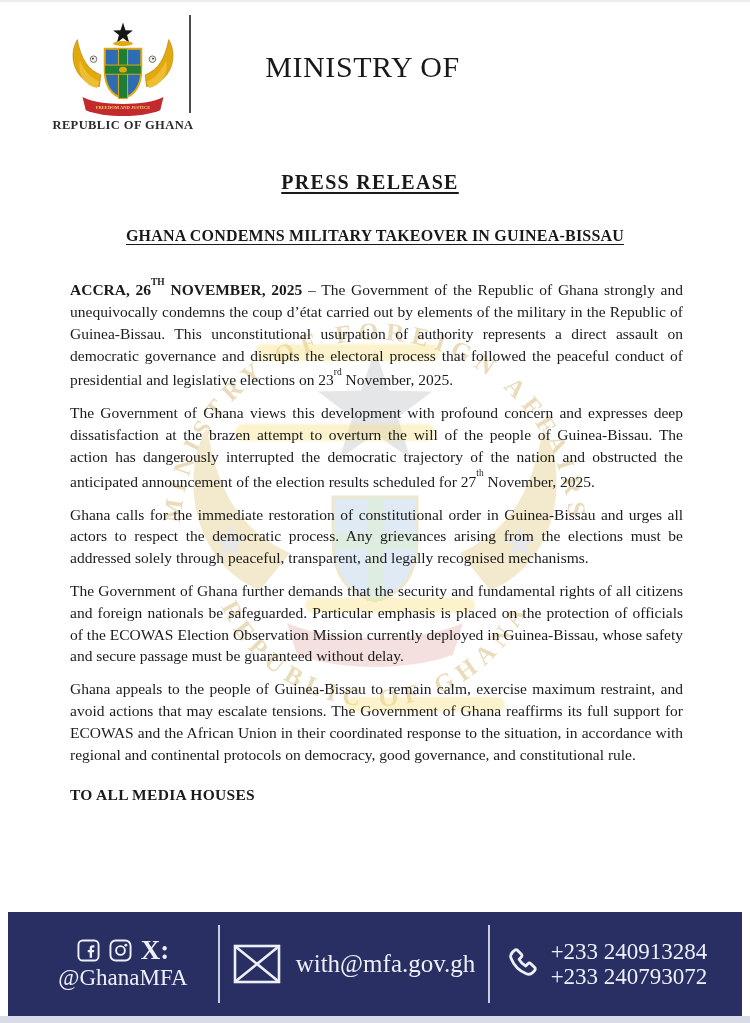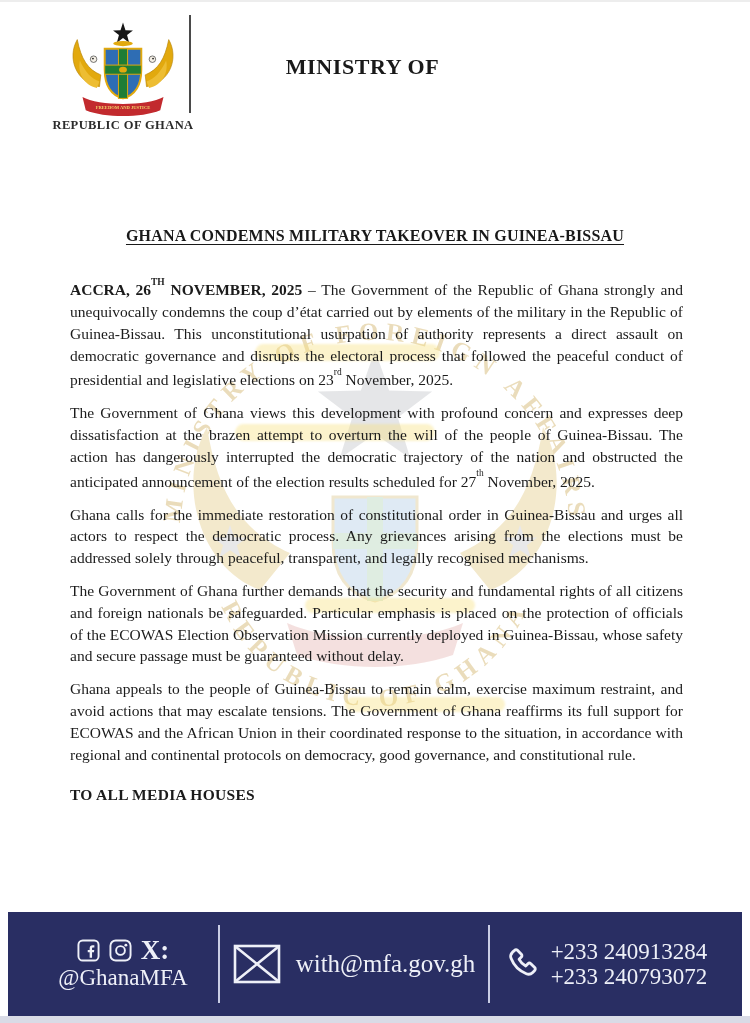--- a/index.html
+++ b/index.html
@@ -19,21 +19,21 @@
 
   
   .crest { position:absolute; left:56px; top:20px; width:134px; height:98px; }
   .republic-caption {
     position:absolute; left:50px; top:118px; width:146px;
     text-align:center; font-weight:bold; font-size:12.5px; letter-spacing:.4px; color:#2c2c2c;
   }
   .header-divider { position:absolute; left:189px; top:15px; width:2px; height:98px; background:#4a4a4a; }
   .ministry-title {
     position:absolute; left:190px; top:52px; width:345px;
-    text-align:center; font-weight:bold; font-size:22px; line-height:29px; letter-spacing:.6px; color:#191919;
+    text-align:center; font-weight:normal; font-size:30px; line-height:29px; letter-spacing:.6px; color:#191919;
   }
 
   
   .press-release-label {
     position:absolute; left:0; right:10px; top:171px; text-align:center;
     font-weight:bold; font-size:20px; letter-spacing:1.3px; text-decoration:underline;
     text-underline-offset:3px; color:#191919;
   }
   .headline {
     position:absolute; left:0; right:0; top:227px; text-align:center;
@@ -121,20 +121,21 @@
 
     <path d="M38,118 C62,132 138,132 162,118 L157,138 C128,150 72,150 43,138 Z" fill="#c22a2e"></path>
     <text x="100" y="136" text-anchor="middle" font-size="7" font-weight="bold" fill="#f3d46a" font-family="Liberation Serif, serif">FREEDOM AND JUSTICE</text>
   </svg>
   <div class="republic-caption">REPUBLIC OF GHANA</div>
   <div class="header-divider"></div>
   <div class="ministry-title">
     <div>MINISTRY OF</div>
   </div>
 
+  <div class="press-release-label">PRESS RELEASE</div>
   <div class="headline">GHANA CONDEMNS MILITARY TAKEOVER IN GUINEA-BISSAU</div>
 
   <div class="body-text">
     <p><b><span>ACCRA, 26</span><sup>TH</sup><span> NOVEMBER, 2025</span></b><span> – </span><span>The Government of the Republic of Ghana strongly and unequivocally condemns the coup d’état carried out by elements of the military in the Republic of Guinea-Bissau. This unconstitutional usurpation of authority represents a direct assault on democratic governance and disrupts the electoral process that followed the peaceful conduct of presidential and legislative elections on 23</span><sup>rd</sup><span> November, 2025.</span></p>
     <p><span>The Government of Ghana views this development with profound concern and expresses deep dissatisfaction at the brazen attempt to overturn the will of the people of Guinea-Bissau. The action has dangerously interrupted the democratic trajectory of the nation and obstructed the anticipated announcement of the election results scheduled for 27</span><sup>th</sup><span> November, 2025.</span></p>
     <p>Ghana calls for the immediate restoration of constitutional order in Guinea-Bissau and urges all actors to respect the democratic process. Any grievances arising from the elections must be addressed solely through peaceful, transparent, and legally recognised mechanisms.</p>
     <p>The Government of Ghana further demands that the security and fundamental rights of all citizens and foreign nationals be safeguarded. Particular emphasis is placed on the protection of officials of the ECOWAS Election Observation Mission currently deployed in Guinea-Bissau, whose safety and secure passage must be guaranteed without delay.</p>
     <p>Ghana appeals to the people of Guinea-Bissau to remain calm, exercise maximum restraint, and avoid actions that may escalate tensions. The Government of Ghana reaffirms its full support for ECOWAS and the African Union in their coordinated response to the situation, in accordance with regional and continental protocols on democracy, good governance, and constitutional rule.</p>
     <p class="closing">TO ALL MEDIA HOUSES</p>
   </div>

